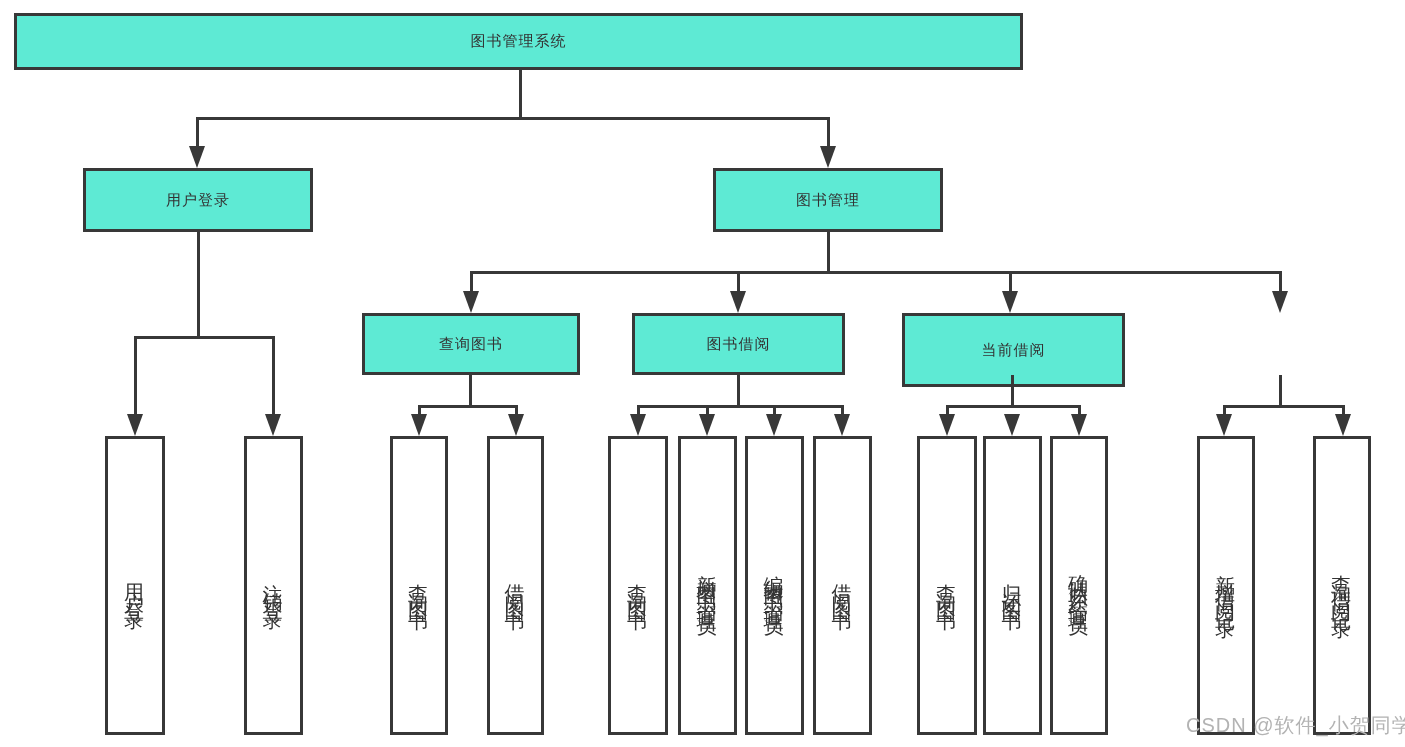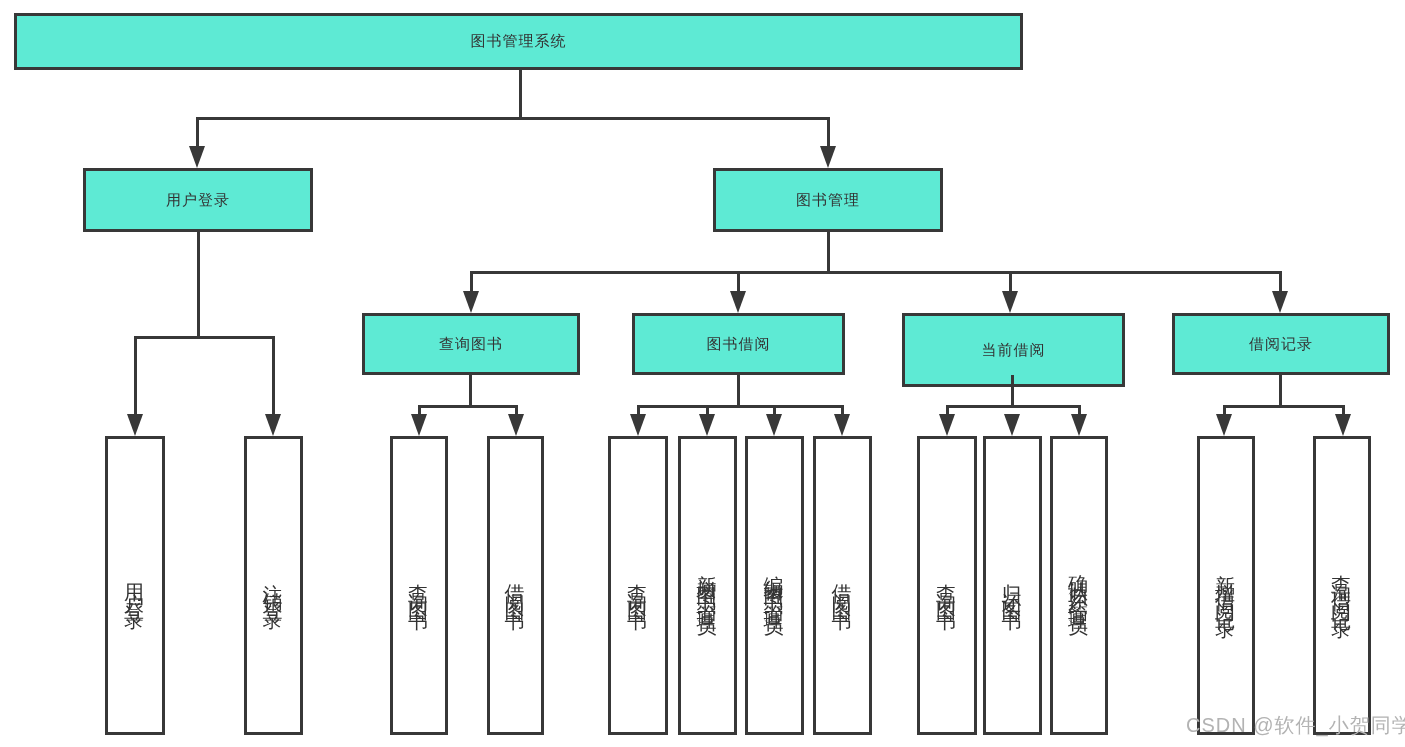--- a/index.html
+++ b/index.html
@@ -60,21 +60,20 @@
   <div class="vl" style="left:1009px;top:271px;height:22px;"></div>
   <div class="vl" style="left:1279px;top:271px;height:22px;"></div>
   <div class="arrow" style="left:463px;top:291px;"></div>
   <div class="arrow" style="left:730px;top:291px;"></div>
   <div class="arrow" style="left:1002px;top:291px;"></div>
   <div class="arrow" style="left:1272px;top:291px;"></div>
 
   <div class="box" style="left:362px;top:313px;width:218px;height:62px;">查询图书</div>
   <div class="box" style="left:632px;top:313px;width:213px;height:62px;">图书借阅</div>
   <div class="box" style="left:902px;top:313px;width:223px;height:74px;">当前借阅</div>
-  <div class="box" style="left:1172px;top:313px;width:218px;height:62px;">借阅记录</div>
 
   <div class="vl" style="left:469px;top:375px;height:33px;"></div>
   <div class="hl" style="left:418px;top:405px;width:100px;"></div>
   <div class="vl" style="left:418px;top:405px;height:11px;"></div>
   <div class="vl" style="left:515px;top:405px;height:11px;"></div>
   <div class="arrow" style="left:411px;top:414px;"></div>
   <div class="arrow" style="left:508px;top:414px;"></div>
 
   <div class="vl" style="left:737px;top:375px;height:33px;"></div>
   <div class="hl" style="left:637px;top:405px;width:207px;"></div>

